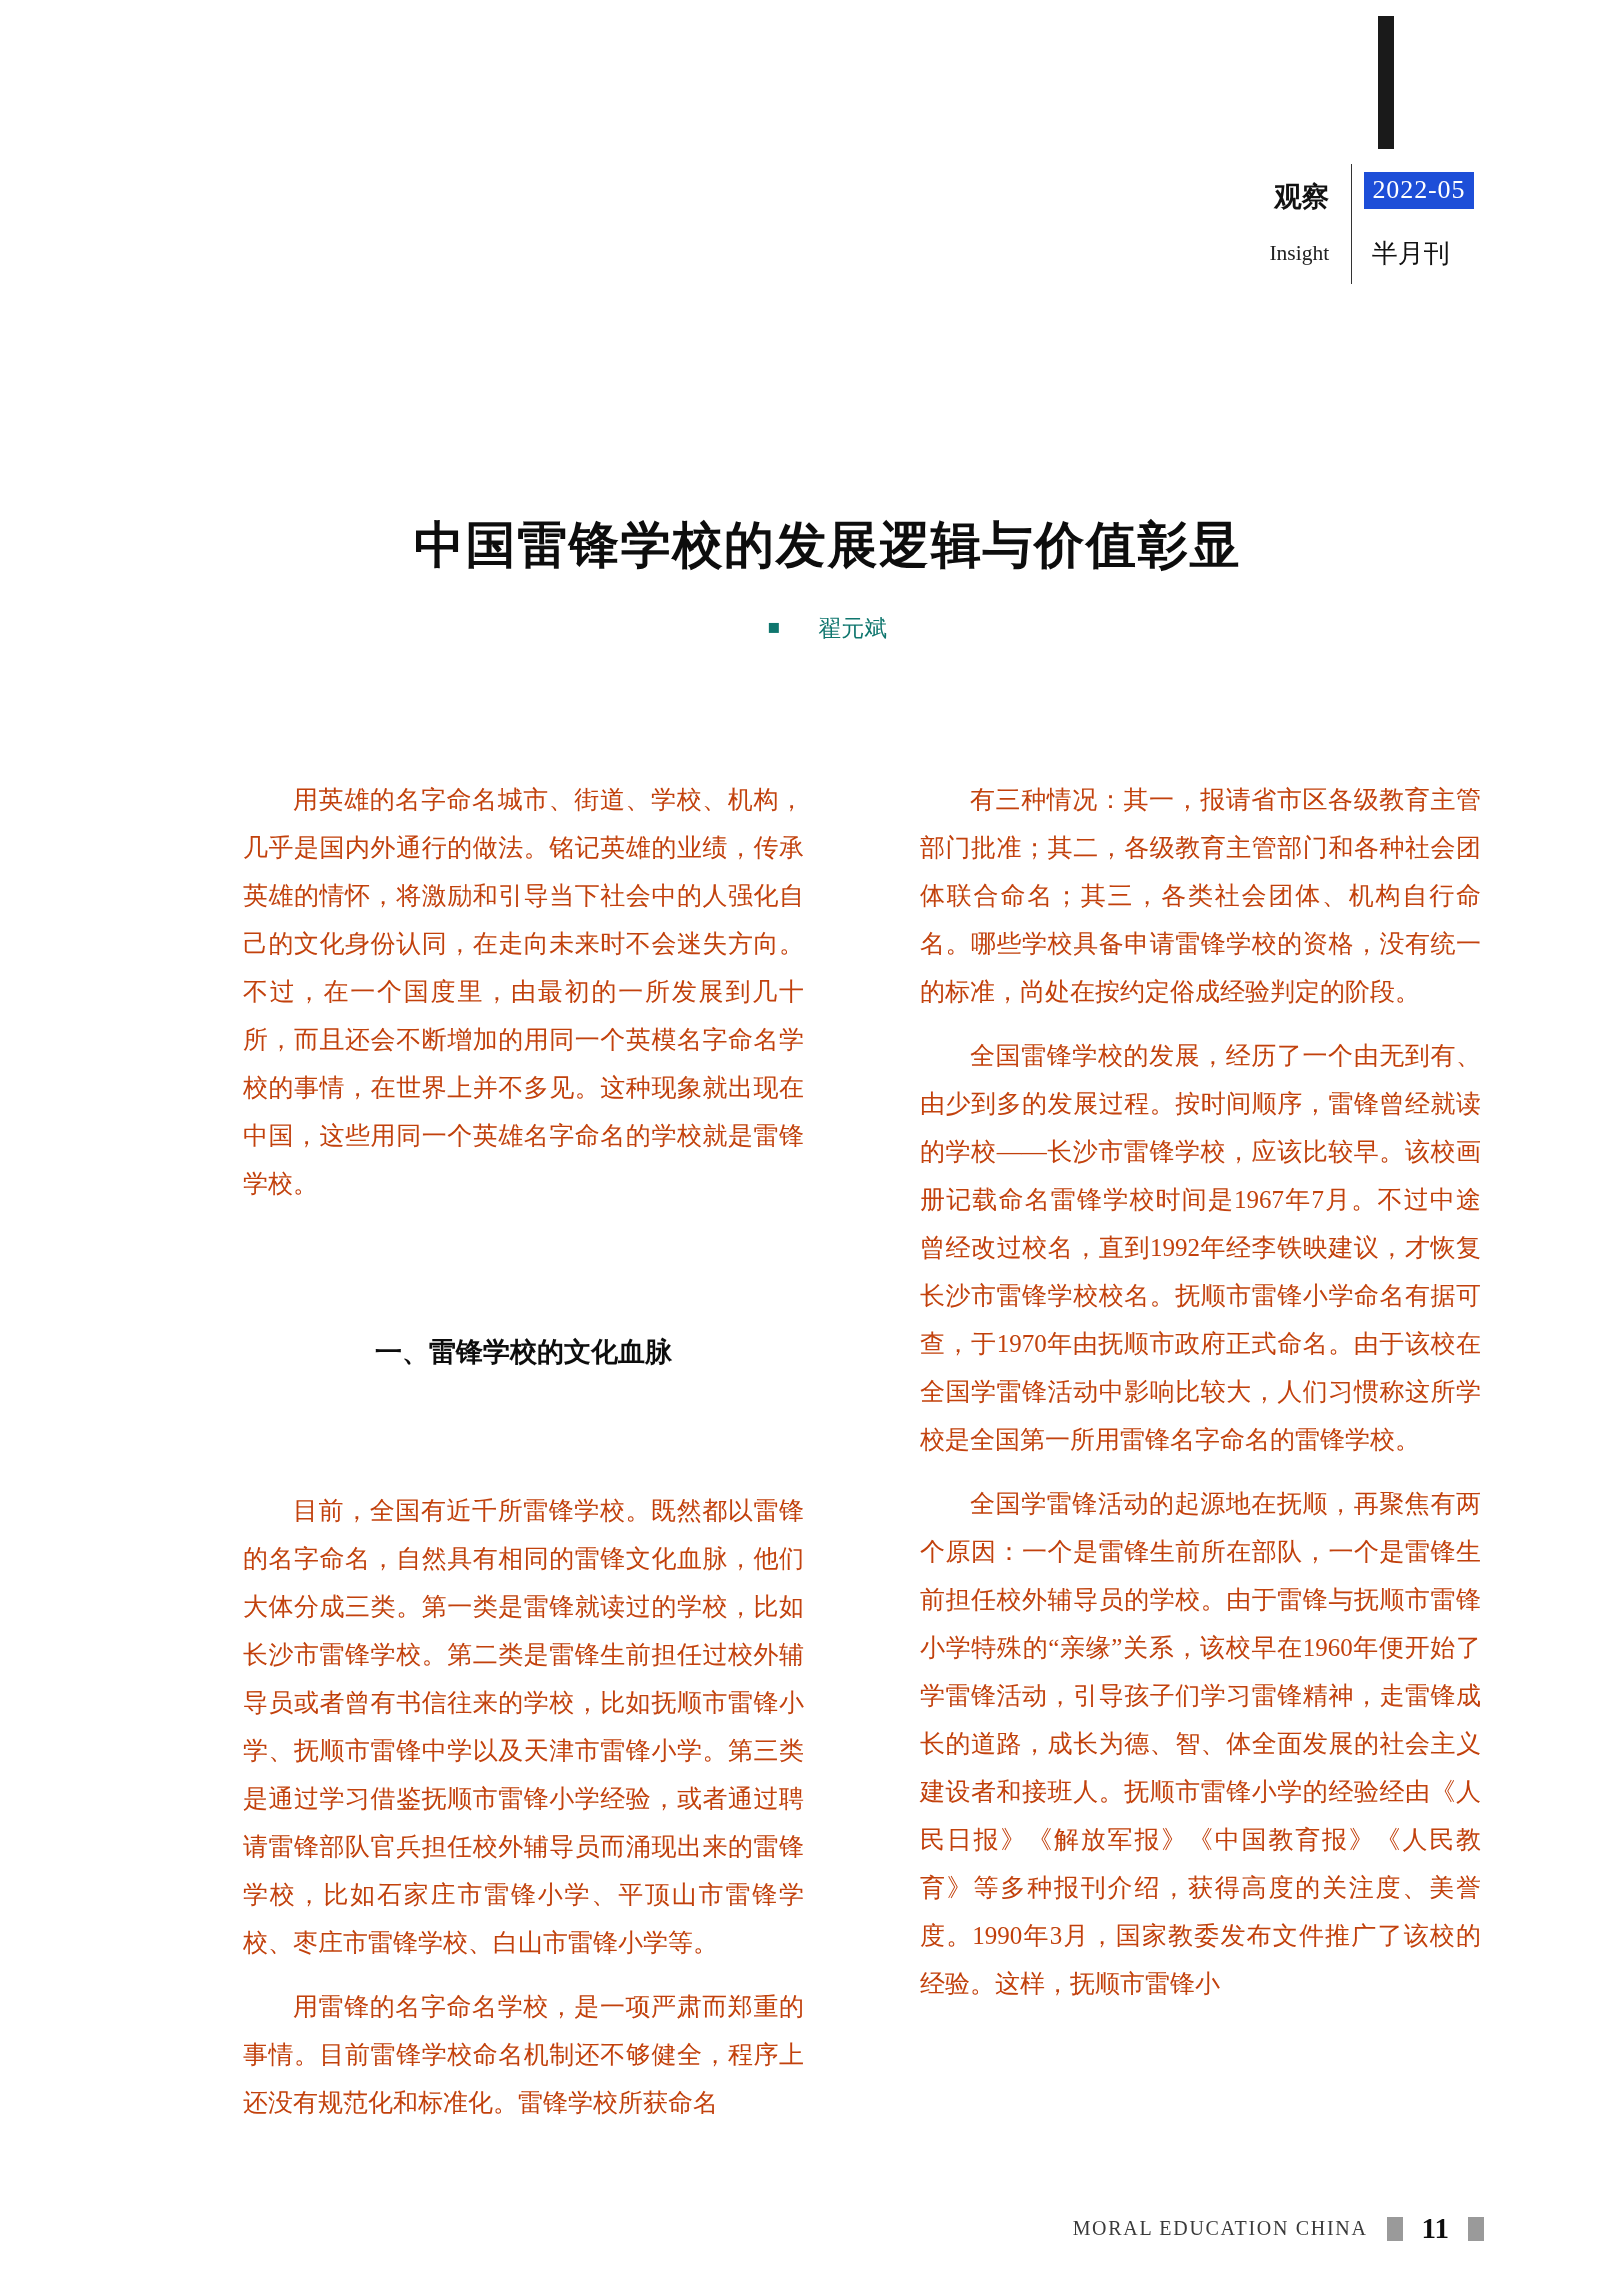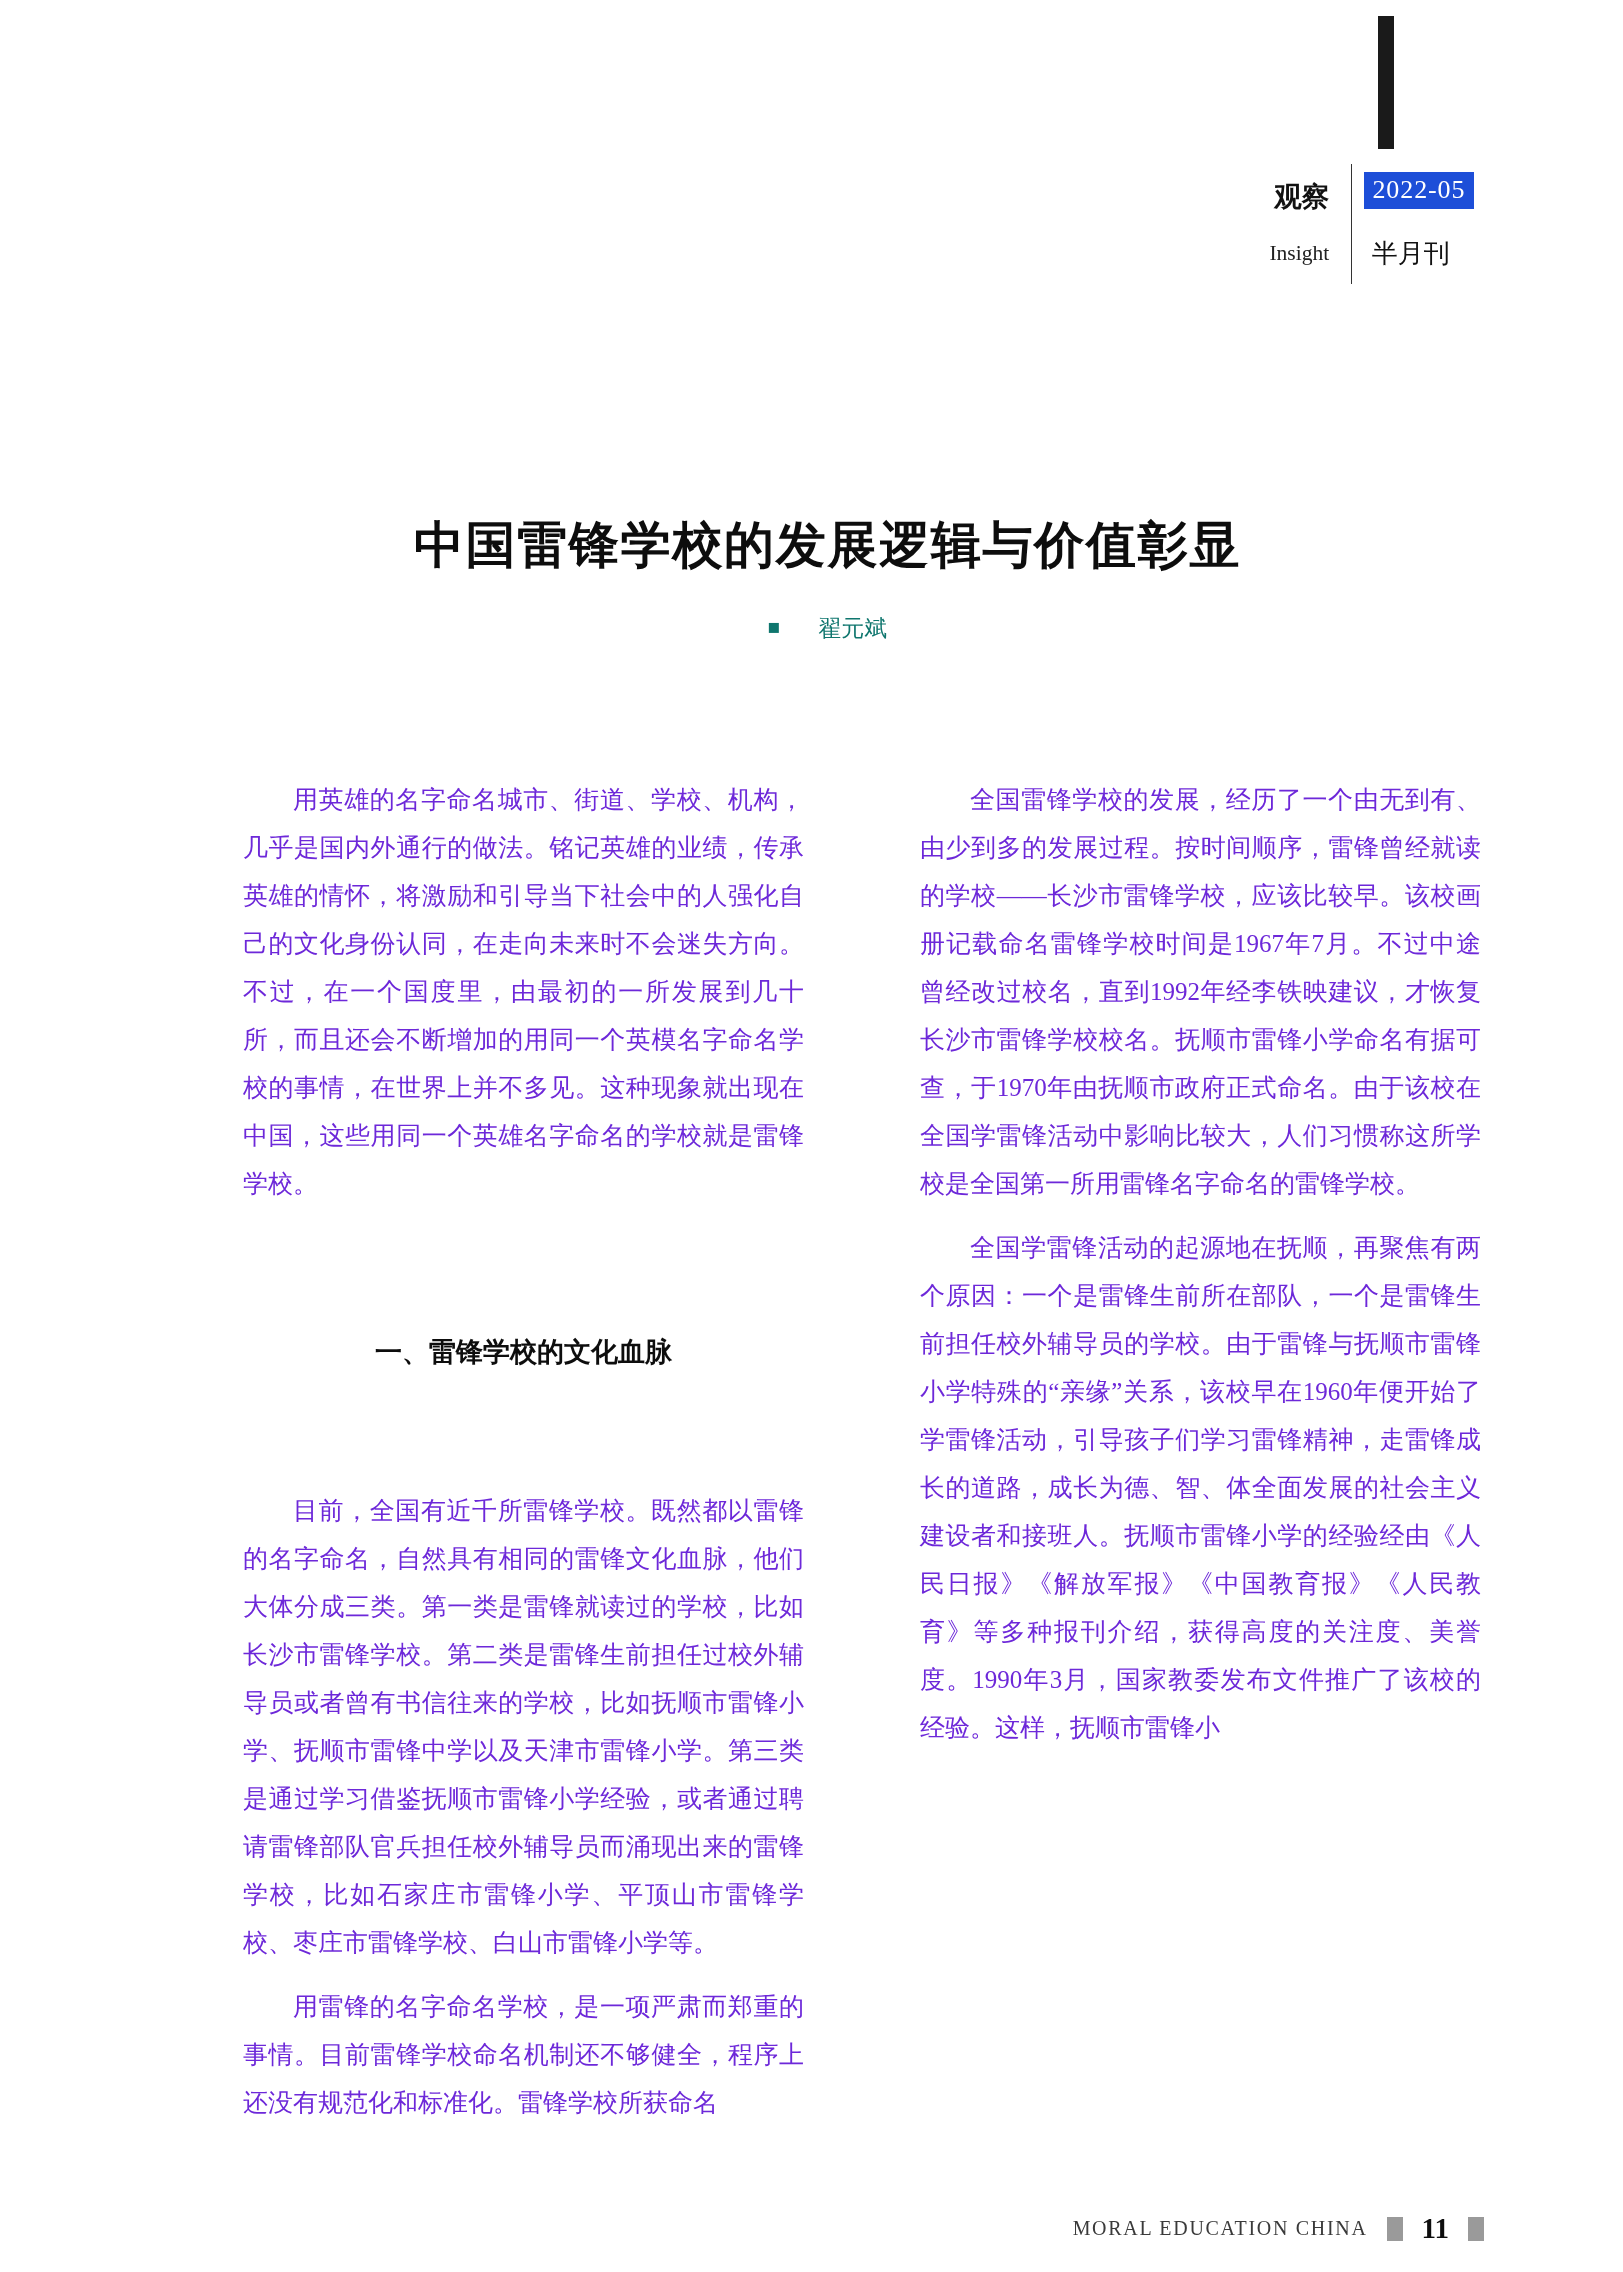--- a/index.html
+++ b/index.html
@@ -108,21 +108,21 @@
     top:744px;
     width:593px;
   }
   .col-left  { left:211px; }
   .col-right { left:888px; }
   .col p {
     font-size:25px;
     line-height:48px;
     text-align:justify;
     text-indent:2em;
-    color:#6d28d9;
+    color:#c2410c;
   }
   .section-heading {
     font-family:"Liberation Sans","DejaVu Sans",sans-serif;
     font-weight:700;
     font-size:27px;
     text-align:center;
     color:#0d0d0d;
     margin-top:110px;
     margin-bottom:101px;
   }
@@ -179,20 +179,21 @@
   </div>
 
   <div class="col col-left">
     <p>用英雄的名字命名城市、街道、学校、机构，几乎是国内外通行的做法。铭记英雄的业绩，传承英雄的情怀，将激励和引导当下社会中的人强化自己的文化身份认同，在走向未来时不会迷失方向。不过，在一个国度里，由最初的一所发展到几十所，而且还会不断增加的用同一个英模名字命名学校的事情，在世界上并不多见。这种现象就出现在中国，这些用同一个英雄名字命名的学校就是雷锋学校。</p>
     <h2 class="section-heading">一、雷锋学校的文化血脉</h2>
     <p>目前，全国有近千所雷锋学校。既然都以雷锋的名字命名，自然具有相同的雷锋文化血脉，他们大体分成三类。第一类是雷锋就读过的学校，比如长沙市雷锋学校。第二类是雷锋生前担任过校外辅导员或者曾有书信往来的学校，比如抚顺市雷锋小学、抚顺市雷锋中学以及天津市雷锋小学。第三类是通过学习借鉴抚顺市雷锋小学经验，或者通过聘请雷锋部队官兵担任校外辅导员而涌现出来的雷锋学校，比如石家庄市雷锋小学、平顶山市雷锋学校、枣庄市雷锋学校、白山市雷锋小学等。</p>
     <p>用雷锋的名字命名学校，是一项严肃而郑重的事情。目前雷锋学校命名机制还不够健全，程序上还没有规范化和标准化。雷锋学校所获命名</p>
   </div>
 
   <div class="col col-right">
+    <p>有三种情况：其一，报请省市区各级教育主管部门批准；其二，各级教育主管部门和各种社会团体联合命名；其三，各类社会团体、机构自行命名。哪些学校具备申请雷锋学校的资格，没有统一的标准，尚处在按约定俗成经验判定的阶段。</p>
     <p>全国雷锋学校的发展，经历了一个由无到有、由少到多的发展过程。按时间顺序，雷锋曾经就读的学校——长沙市雷锋学校，应该比较早。该校画册记载命名雷锋学校时间是1967年7月。不过中途曾经改过校名，直到1992年经李铁映建议，才恢复长沙市雷锋学校校名。抚顺市雷锋小学命名有据可查，于1970年由抚顺市政府正式命名。由于该校在全国学雷锋活动中影响比较大，人们习惯称这所学校是全国第一所用雷锋名字命名的雷锋学校。</p>
     <p>全国学雷锋活动的起源地在抚顺，再聚焦有两个原因：一个是雷锋生前所在部队，一个是雷锋生前担任校外辅导员的学校。由于雷锋与抚顺市雷锋小学特殊的“亲缘”关系，该校早在1960年便开始了学雷锋活动，引导孩子们学习雷锋精神，走雷锋成长的道路，成长为德、智、体全面发展的社会主义建设者和接班人。抚顺市雷锋小学的经验经由《人民日报》《解放军报》《中国教育报》《人民教育》等多种报刊介绍，获得高度的关注度、美誉度。1990年3月，国家教委发布文件推广了该校的经验。这样，抚顺市雷锋小</p>
   </div>
 
   <div class="footer">
     <span class="footer-journal">MORAL EDUCATION CHINA</span>
     <span class="footer-bar"></span>
     <span class="footer-page">11</span>
     <span class="footer-bar"></span>
   </div>

